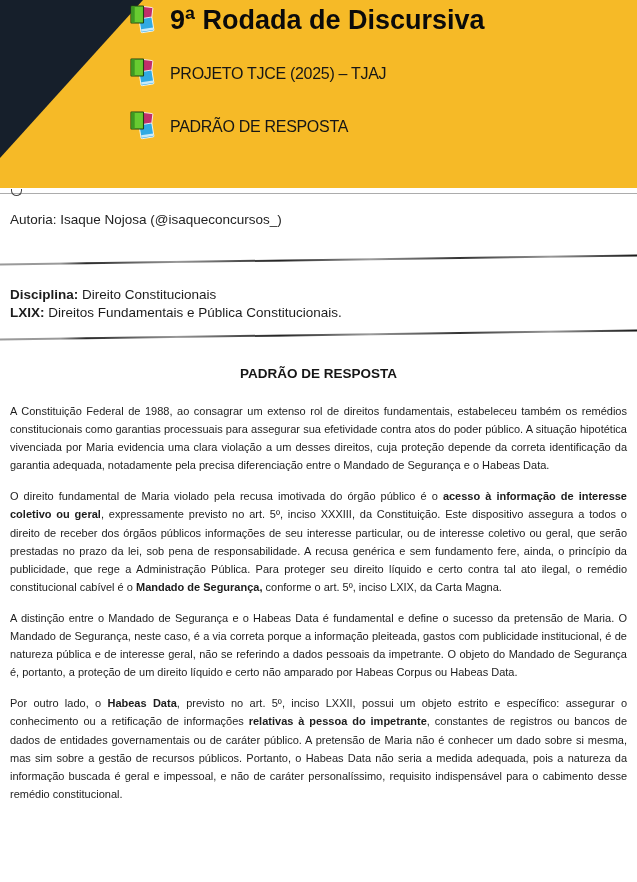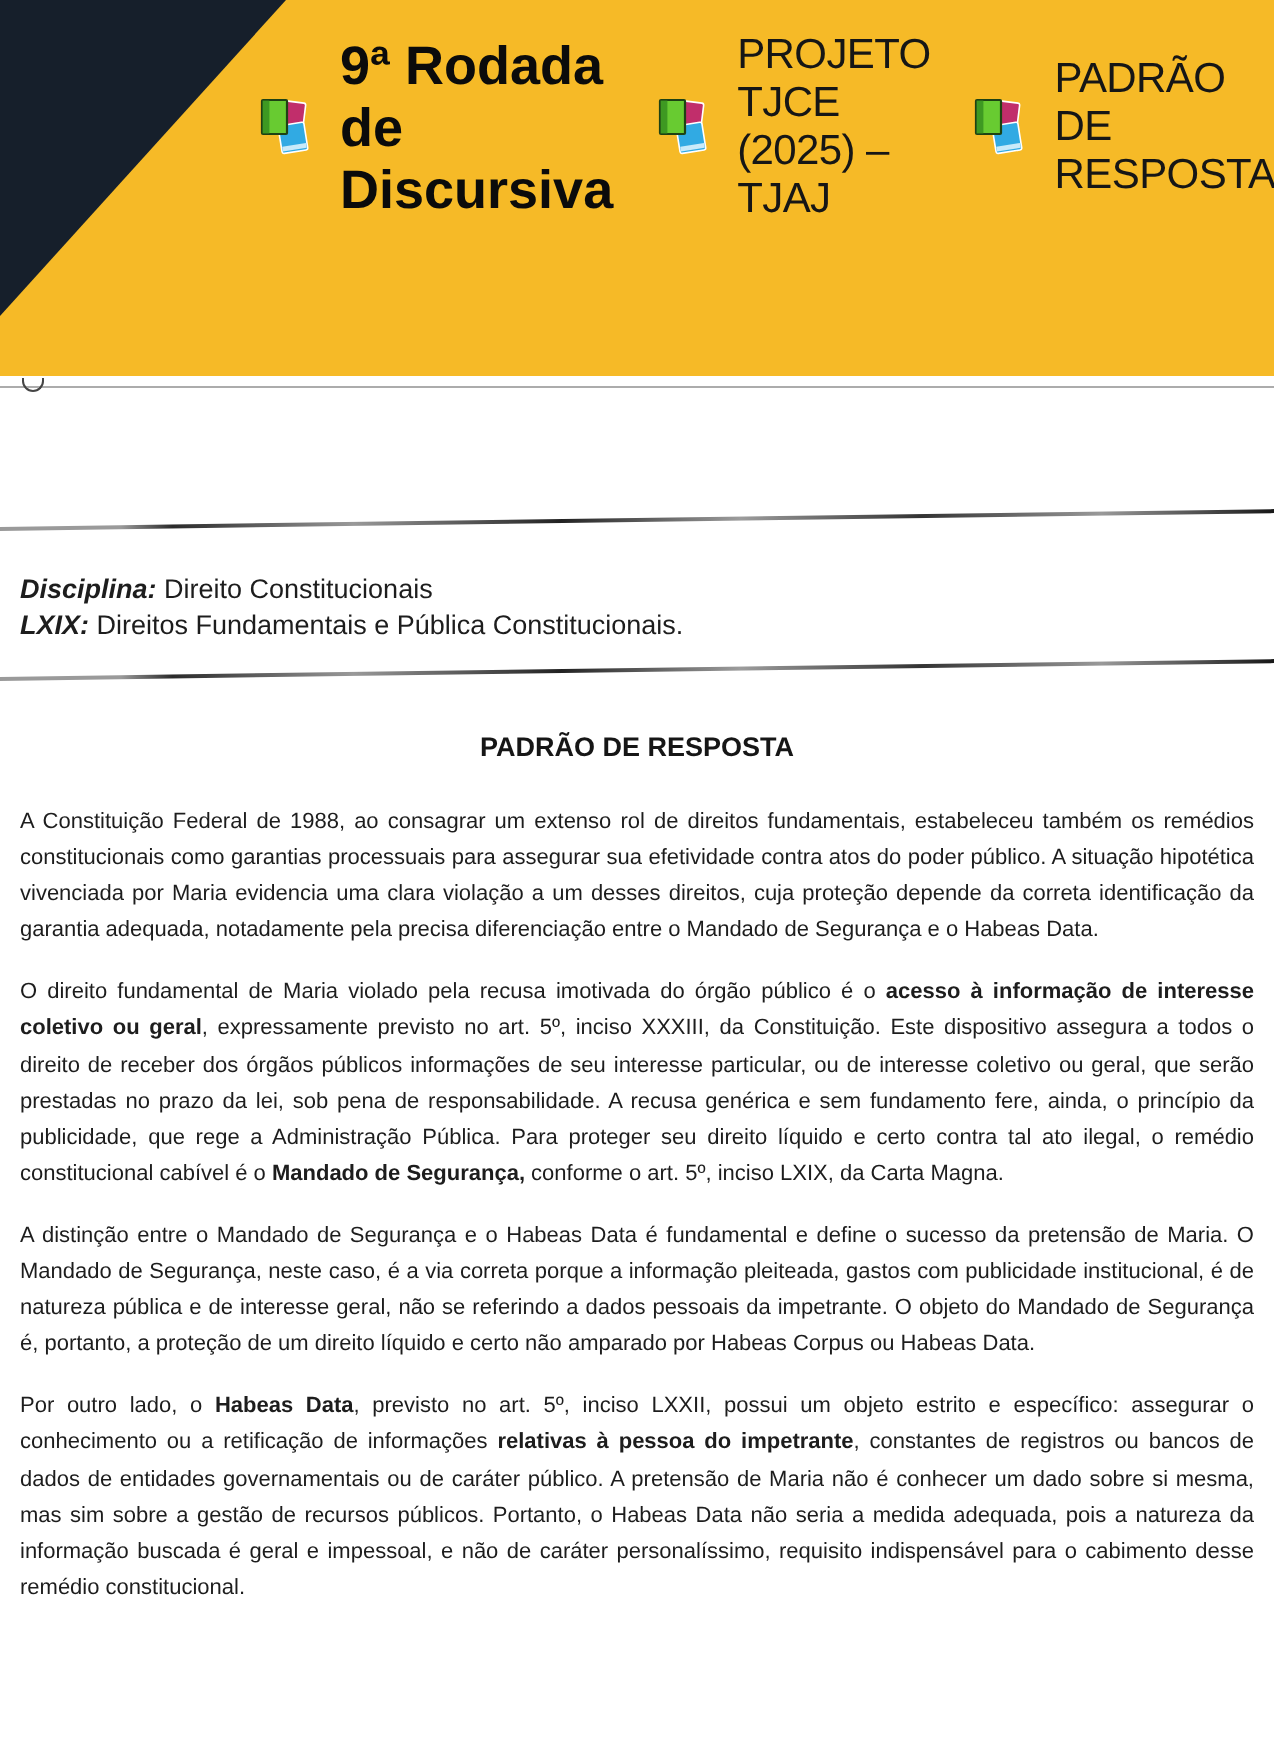--- a/index.html
+++ b/index.html
@@ -4,37 +4,37 @@
 <style>
   html,body{margin:0;padding:0;background:#fff;}
   .page{
     position:relative;width:637px;height:882px;overflow:hidden;background:#fff;
     font-family:"Liberation Sans",sans-serif;color:#1d1d1d;
   }
   
   .header{position:absolute;left:0;top:0;width:637px;height:188px;background:#F6BA27;}
   .corner{position:absolute;left:0;top:0;width:637px;height:188px;
     background:#161F2B;clip-path:polygon(0 0,143px 0,0 158px);}
-  .header-lines{position:absolute;left:128px;top:16px;display:flex;flex-direction:row;gap:20px;}
+  .header-lines{position:absolute;left:128px;top:4px;display:flex;flex-direction:column;gap:20px;}
   .header-row{display:flex;align-items:center;gap:11px;}
   .books-icon{width:31px;height:33px;flex:0 0 auto;display:inline-block;}
   .h-title{font-size:27px;font-weight:700;color:#0b0b0b;letter-spacing:0px;}
-  .h-sub{font-size:21px;font-weight:500;color:#161616;letter-spacing:-0.3px;}
+  .h-sub{font-size:16px;font-weight:500;color:#161616;letter-spacing:-0.3px;}
   
   .topline{position:absolute;left:0;top:193px;width:637px;height:1px;background:#ACACAC;}
   .artifact{position:absolute;left:11px;top:189px;width:9px;height:6px;
     border:1.5px solid #454545;border-top:none;border-radius:0 0 8px 8px;}
   .autoria{position:absolute;left:10px;top:212px;font-size:13.5px;color:#222;}
   .divider{position:absolute;left:-4px;width:645px;height:2px;
     background:linear-gradient(90deg,#9a9a9a 0%,#9a9a9a 10%,#2a2a2a 14%,#999 28%,#222 44%,#9c9c9c 58%,#333 72%,#999 86%,#111 100%);
     transform:rotate(-0.8deg);transform-origin:center;}
   .divider1{top:259px;}
   .divider2{top:334px;}
   .meta{position:absolute;left:10px;top:286px;font-size:13.5px;line-height:17.5px;color:#1d1d1d;}
-  .meta .b{font-weight:700;font-style:italic;}
+  .meta .b{font-weight:700;}
   
   .main{position:absolute;left:10px;top:366px;width:617px;}
   .main-heading{font-size:13.5px;font-weight:700;text-align:center;margin:0 0 21px 0;color:#161616;}
   .para{font-size:11px;line-height:18.1px;text-align:justify;margin:0 0 13px 0;color:#1d1d1d;}
   .para .b{font-weight:700;}
 </style>
 </head>
 <body>
 
 <div class="page">
@@ -75,20 +75,21 @@
         </svg>
         <span class="h-sub">PADRÃO DE RESPOSTA</span>
       </div>
 
     </div>
   </div>
 
   <div class="topline"></div>
   <div class="artifact"></div>
 
+  <div class="autoria">Autoria: Isaque Nojosa (@isaqueconcursos_)</div>
 
   <div class="divider divider1"></div>
 
   <div class="meta">
     <div><span class="b">Disciplina:</span><span> Direito Constitucionais</span></div>
     <div><span class="b">LXIX:</span><span> Direitos Fundamentais e Pública Constitucionais.</span></div>
   </div>
 
   <div class="divider divider2"></div>
 

